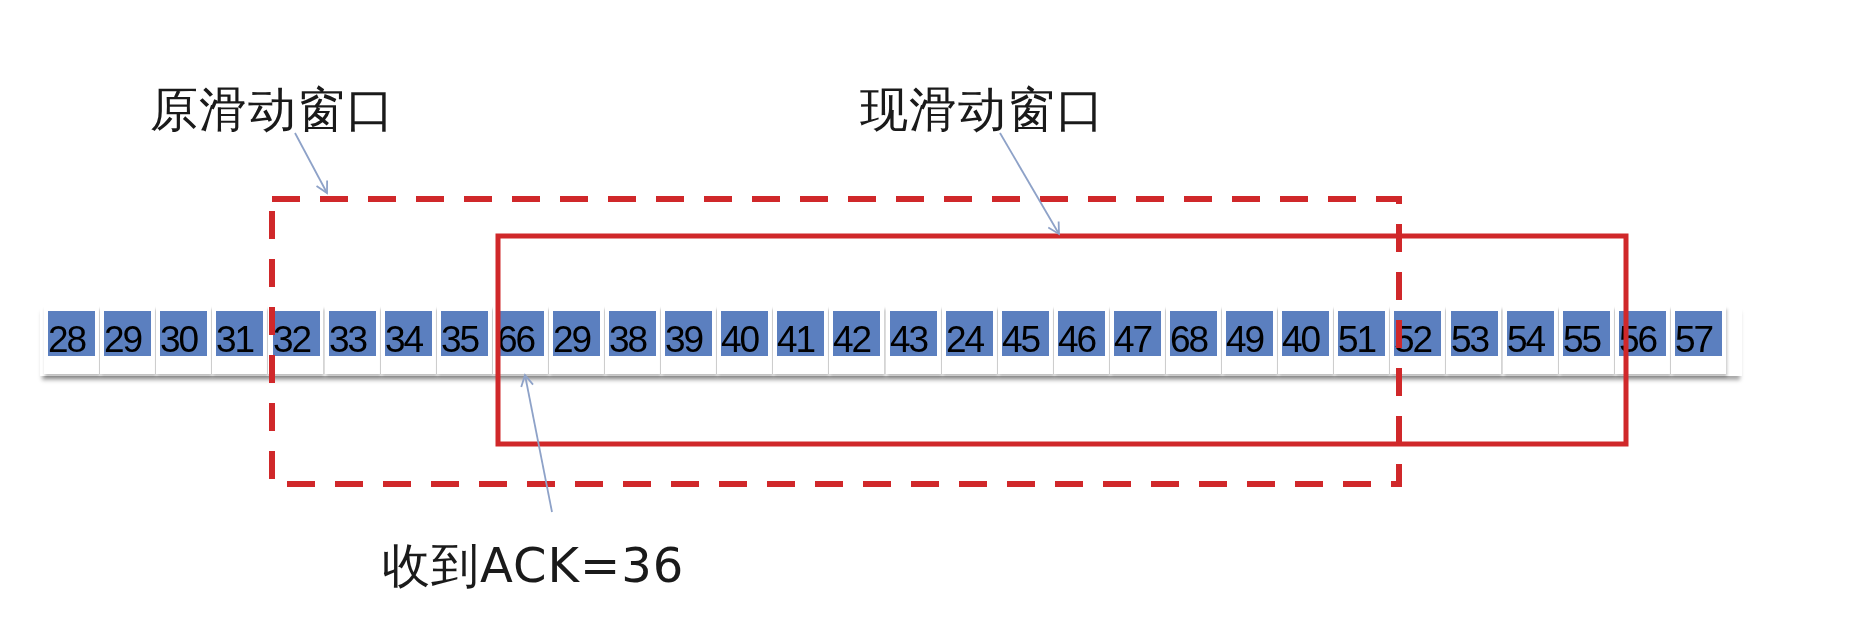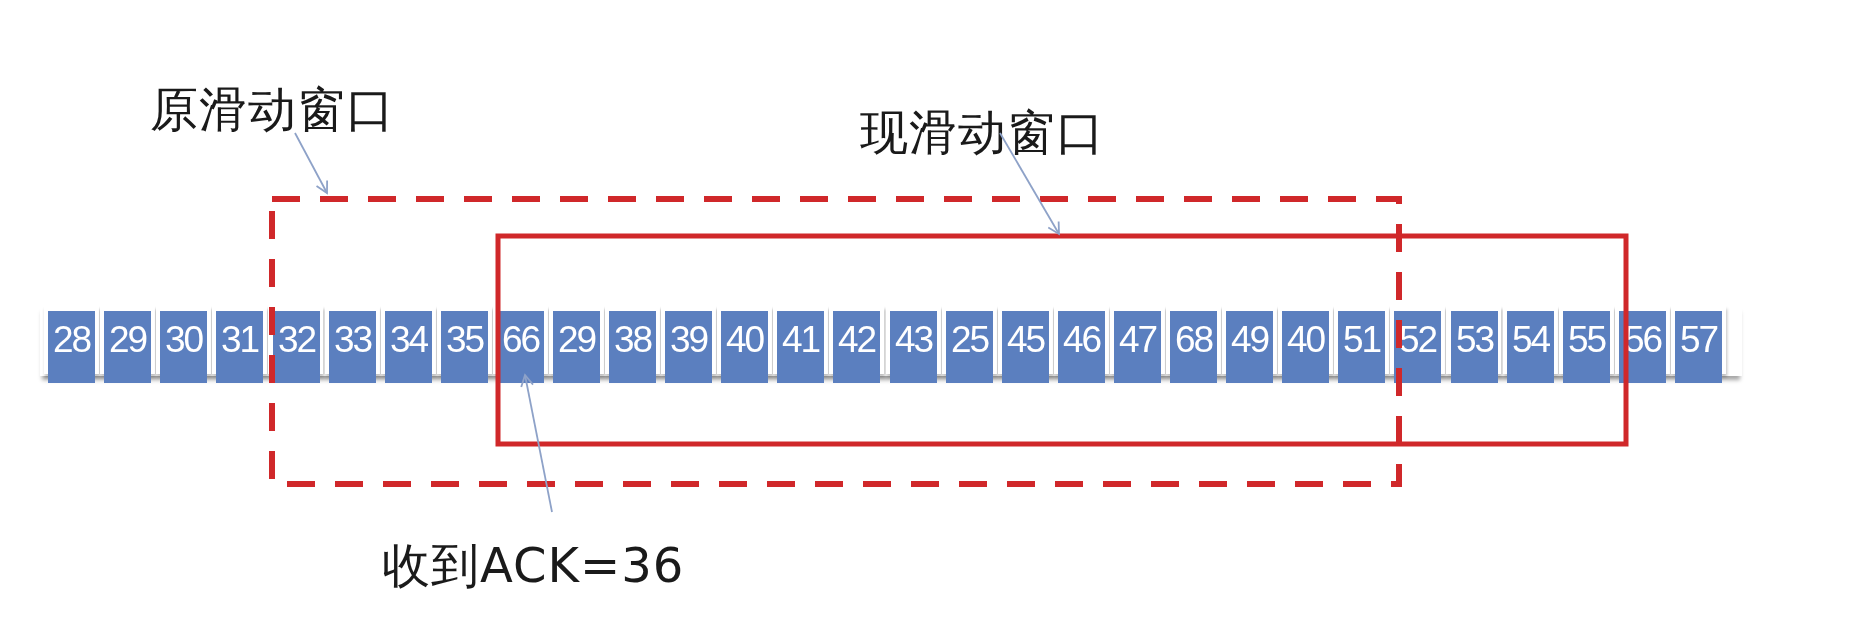--- a/index.html
+++ b/index.html
@@ -1,32 +1,32 @@
 <!DOCTYPE html>
 <html><head>
 <meta charset="utf-8">
 <style>
   html, body { margin:0; padding:0; background:#ffffff; }
   body { width:1868px; height:640px; position:relative; overflow:hidden;
          font-family:"DejaVu Sans", "Liberation Sans", sans-serif; }
   .label { position:absolute; font-size:48px; color:#1a1a1a; white-space:nowrap; letter-spacing:1px; }
   .strip { position:absolute; left:40px; top:304px; height:72px; width:1702px;
            background:#ffffff; box-shadow:0 6px 4px -2px rgba(0,0,0,0.35); }
-  .cell { position:absolute; top:311px; width:47px; height:72px; background:#5b7fbf;
-          color:#ffffff; font-family:"Liberation Sans", sans-serif; font-size:37px;
-          line-height:57px; text-align:center; letter-spacing:-2px; }
+  .cell { position:absolute; top:311px; width:47px; height:45px; background:#5b7fbf;
+          color:#000000; font-family:"Liberation Sans", sans-serif; font-size:37px;
+          line-height:57px; text-align:left; letter-spacing:-2px; }
   .cell-frame { position:absolute; top:306px; width:55px; height:68px; background:#ffffff;
                 box-shadow: 1px 3px 3px rgba(0,0,0,0.25); }
   svg.overlay { position:absolute; left:0; top:0; }
 </style>
 </head>
 <body>
 
 <div class="label" style="left:150px; top:78px;">原滑动窗口</div>
-<div class="label" style="left:860px; top:78px;margin-top:23px;">现滑动窗口</div>
+<div class="label" style="left:860px; top:78px;">现滑动窗口</div>
 <div class="label" style="left:382px; top:534px;">收到ACK=36</div>
 
 <div class="strip"></div>
 
 <div id="cells">
 
   <div class="cell-frame" style="left:44px"></div>
     <div class="cell" style="left:48px">28</div>
   <div class="cell-frame" style="left:100px"></div>
     <div class="cell" style="left:104px">29</div>
@@ -52,21 +52,21 @@
     <div class="cell" style="left:665px">39</div>
   <div class="cell-frame" style="left:717px"></div>
     <div class="cell" style="left:721px">40</div>
   <div class="cell-frame" style="left:773px"></div>
     <div class="cell" style="left:777px">41</div>
   <div class="cell-frame" style="left:829px"></div>
     <div class="cell" style="left:833px">42</div>
   <div class="cell-frame" style="left:886px"></div>
     <div class="cell" style="left:890px">43</div>
   <div class="cell-frame" style="left:942px"></div>
-    <div class="cell" style="left:946px">25</div>
+    <div class="cell" style="left:946px">24</div>
   <div class="cell-frame" style="left:998px"></div>
     <div class="cell" style="left:1002px">45</div>
   <div class="cell-frame" style="left:1054px"></div>
     <div class="cell" style="left:1058px">46</div>
   <div class="cell-frame" style="left:1110px"></div>
     <div class="cell" style="left:1114px">47</div>
   <div class="cell-frame" style="left:1166px"></div>
     <div class="cell" style="left:1170px">68</div>
   <div class="cell-frame" style="left:1222px"></div>
     <div class="cell" style="left:1226px">49</div>

